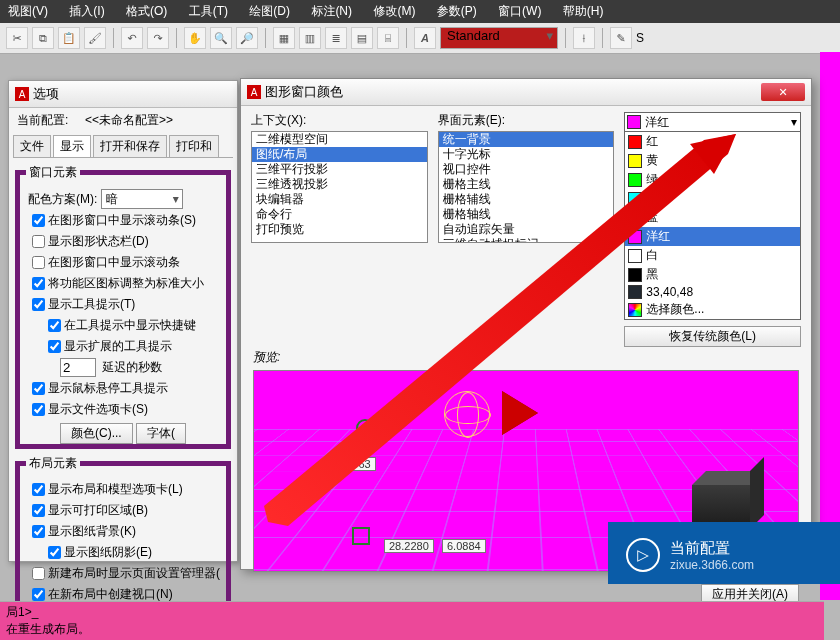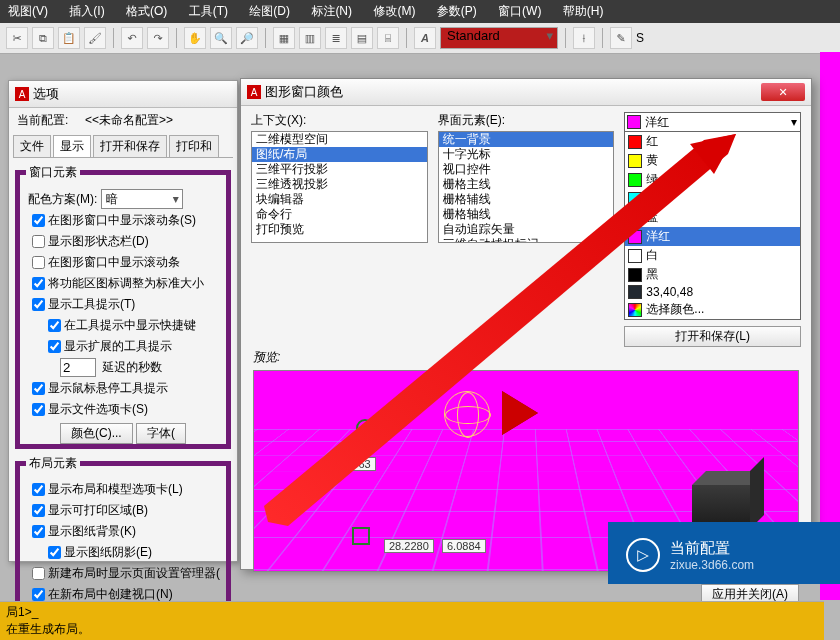--- a/index.html
+++ b/index.html
@@ -59,21 +59,21 @@
     position: absolute;
     top: 52px;
     right: 0;
     width: 20px;
     bottom: 40px;
     background: #ff00ff;
   }
   .cmdline {
     position: absolute;
     left: 0; right: 16px; bottom: 0;
-    background: #eab308;
+    background: #ec4899;
     border-top: 1px solid #aaa;
     padding: 2px 6px;
     font-size: 12px;
   }
   
   .dlg-options {
     position: absolute;
     left: 8px; top: 80px;
     width: 228px;
     height: 480px;
@@ -474,21 +474,21 @@
           </div>
           <div class="item">
             <span class="swatch" style="background: rgb(33, 40, 48);"></span>
             <span>33,40,48</span>
           </div>
           <div class="item">
             <span class="swatch" style="background: conic-gradient(red, yellow, lime, cyan, blue, magenta, red);"></span>
             <span>选择颜色...</span>
           </div>
         </div>
-      <div style="margin-top:6px"><button class="btn" style="width:100%">打开和保存(L)</button></div>
+      <div style="margin-top:6px"><button class="btn" style="width:100%">恢复传统颜色(L)</button></div>
     </div>
   </div>
 
   <div class="preview-label">预览:</div>
   <div class="preview">
     <div class="grid"></div>
     <div class="marker" style="left:102px;top:48px;border-radius:50%"></div>
     <div class="sphere"></div>
     <div class="cone"></div>
     <div class="marker" style="left:98px;bottom:26px"></div>

